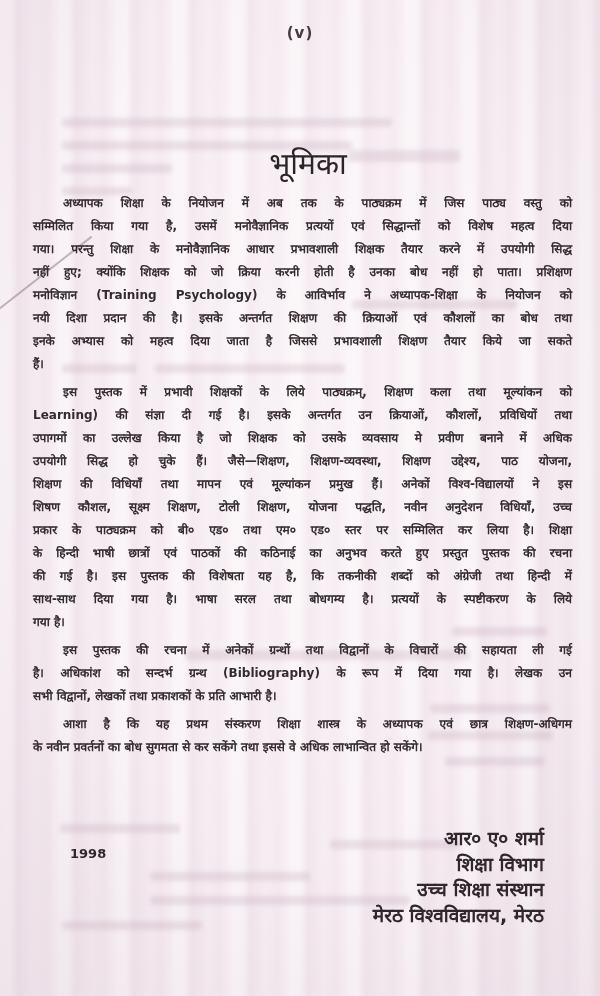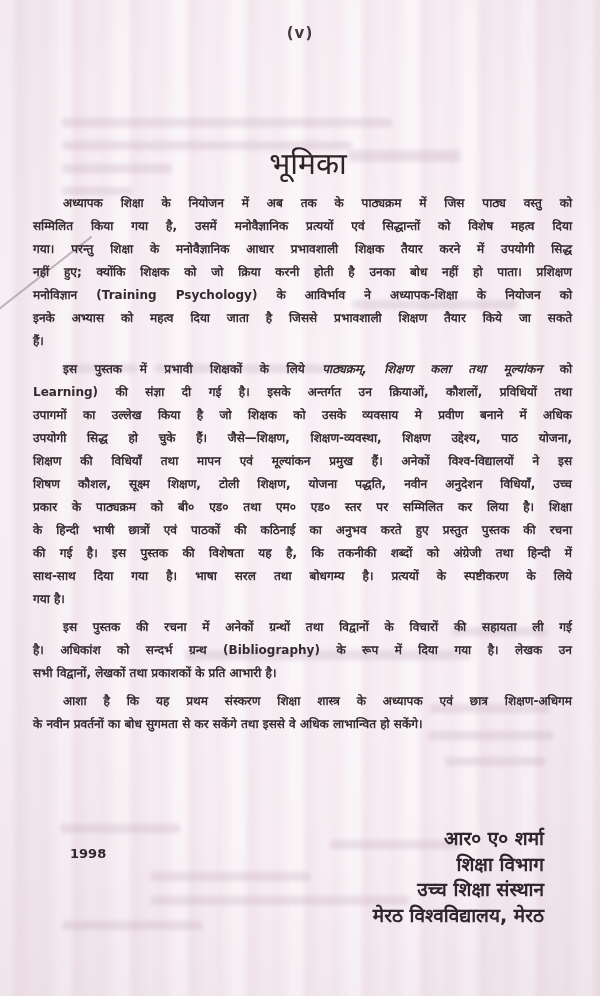--- a/index.html
+++ b/index.html
@@ -39,21 +39,21 @@
   }
   .bodytext{
     position:absolute;left:33px;right:28px;top:192px;
     font-size:12px;line-height:23px;font-weight:600;
     color:#352a2f;z-index:2;
   }
   .para{margin:0 0 5px 0;}
   .ln{text-align:justify;text-align-last:justify;}
   .ln.end{text-align:justify;text-align-last:left;}
   .ind{text-indent:30px;}
-  .ln b{font-weight:800;font-style:italic;}
+  .ln b{font-weight:800;}
   .sig{
     position:absolute;right:56px;top:826px;
     text-align:right;font-size:19px;line-height:25.5px;
     font-weight:700;color:#30262b;z-index:2;
   }
   .year{
     position:absolute;left:70px;top:846px;
     font-size:13px;font-weight:700;color:#30262b;z-index:2;
   }
   
@@ -96,20 +96,21 @@
   <h1 class="title">भूमिका</h1>
 
   <div class="bodytext">
 
     <div class="para">
       <div class="ln ind">अध्यापक शिक्षा के नियोजन में अब तक के पाठ्यक्रम में जिस पाठ्य वस्तु को</div>
       <div class="ln">सम्मिलित किया गया है, उसमें मनोवैज्ञानिक प्रत्ययों एवं सिद्धान्तों को विशेष महत्व दिया</div>
       <div class="ln">गया। परन्तु शिक्षा के मनोवैज्ञानिक आधार प्रभावशाली शिक्षक तैयार करने में उपयोगी सिद्ध</div>
       <div class="ln">नहीं हुए; क्योंकि शिक्षक को जो क्रिया करनी होती है उनका बोध नहीं हो पाता। प्रशिक्षण</div>
       <div class="ln">मनोविज्ञान (Training Psychology) के आविर्भाव ने अध्यापक-शिक्षा के नियोजन को</div>
+      <div class="ln">नयी दिशा प्रदान की है। इसके अन्तर्गत शिक्षण की क्रियाओं एवं कौशलों का बोध तथा</div>
       <div class="ln">इनके अभ्यास को महत्व दिया जाता है जिससे प्रभावशाली शिक्षण तैयार किये जा सकते</div>
       <div class="ln end">हैं।</div>
     </div>
 
     <div class="para">
       <div class="ln ind"><span>इस पुस्तक में प्रभावी शिक्षकों के लिये</span> <b>पाठ्यक्रम्, शिक्षण कला तथा मूल्यांकन</b> <span>को</span></div>
       <div class="ln">Learning) की संज्ञा दी गई है। इसके अन्तर्गत उन क्रियाओं, कौशलों, प्रविधियों तथा</div>
       <div class="ln">उपागमों का उल्लेख किया है जो शिक्षक को उसके व्यवसाय मे प्रवीण बनाने में अधिक</div>
       <div class="ln">उपयोगी सिद्ध हो चुके हैं। जैसे—शिक्षण, शिक्षण-व्यवस्था, शिक्षण उद्देश्य, पाठ योजना,</div>
       <div class="ln">शिक्षण की विधियाँ तथा मापन एवं मूल्यांकन प्रमुख हैं। अनेकों विश्व-विद्यालयों ने इस</div>

